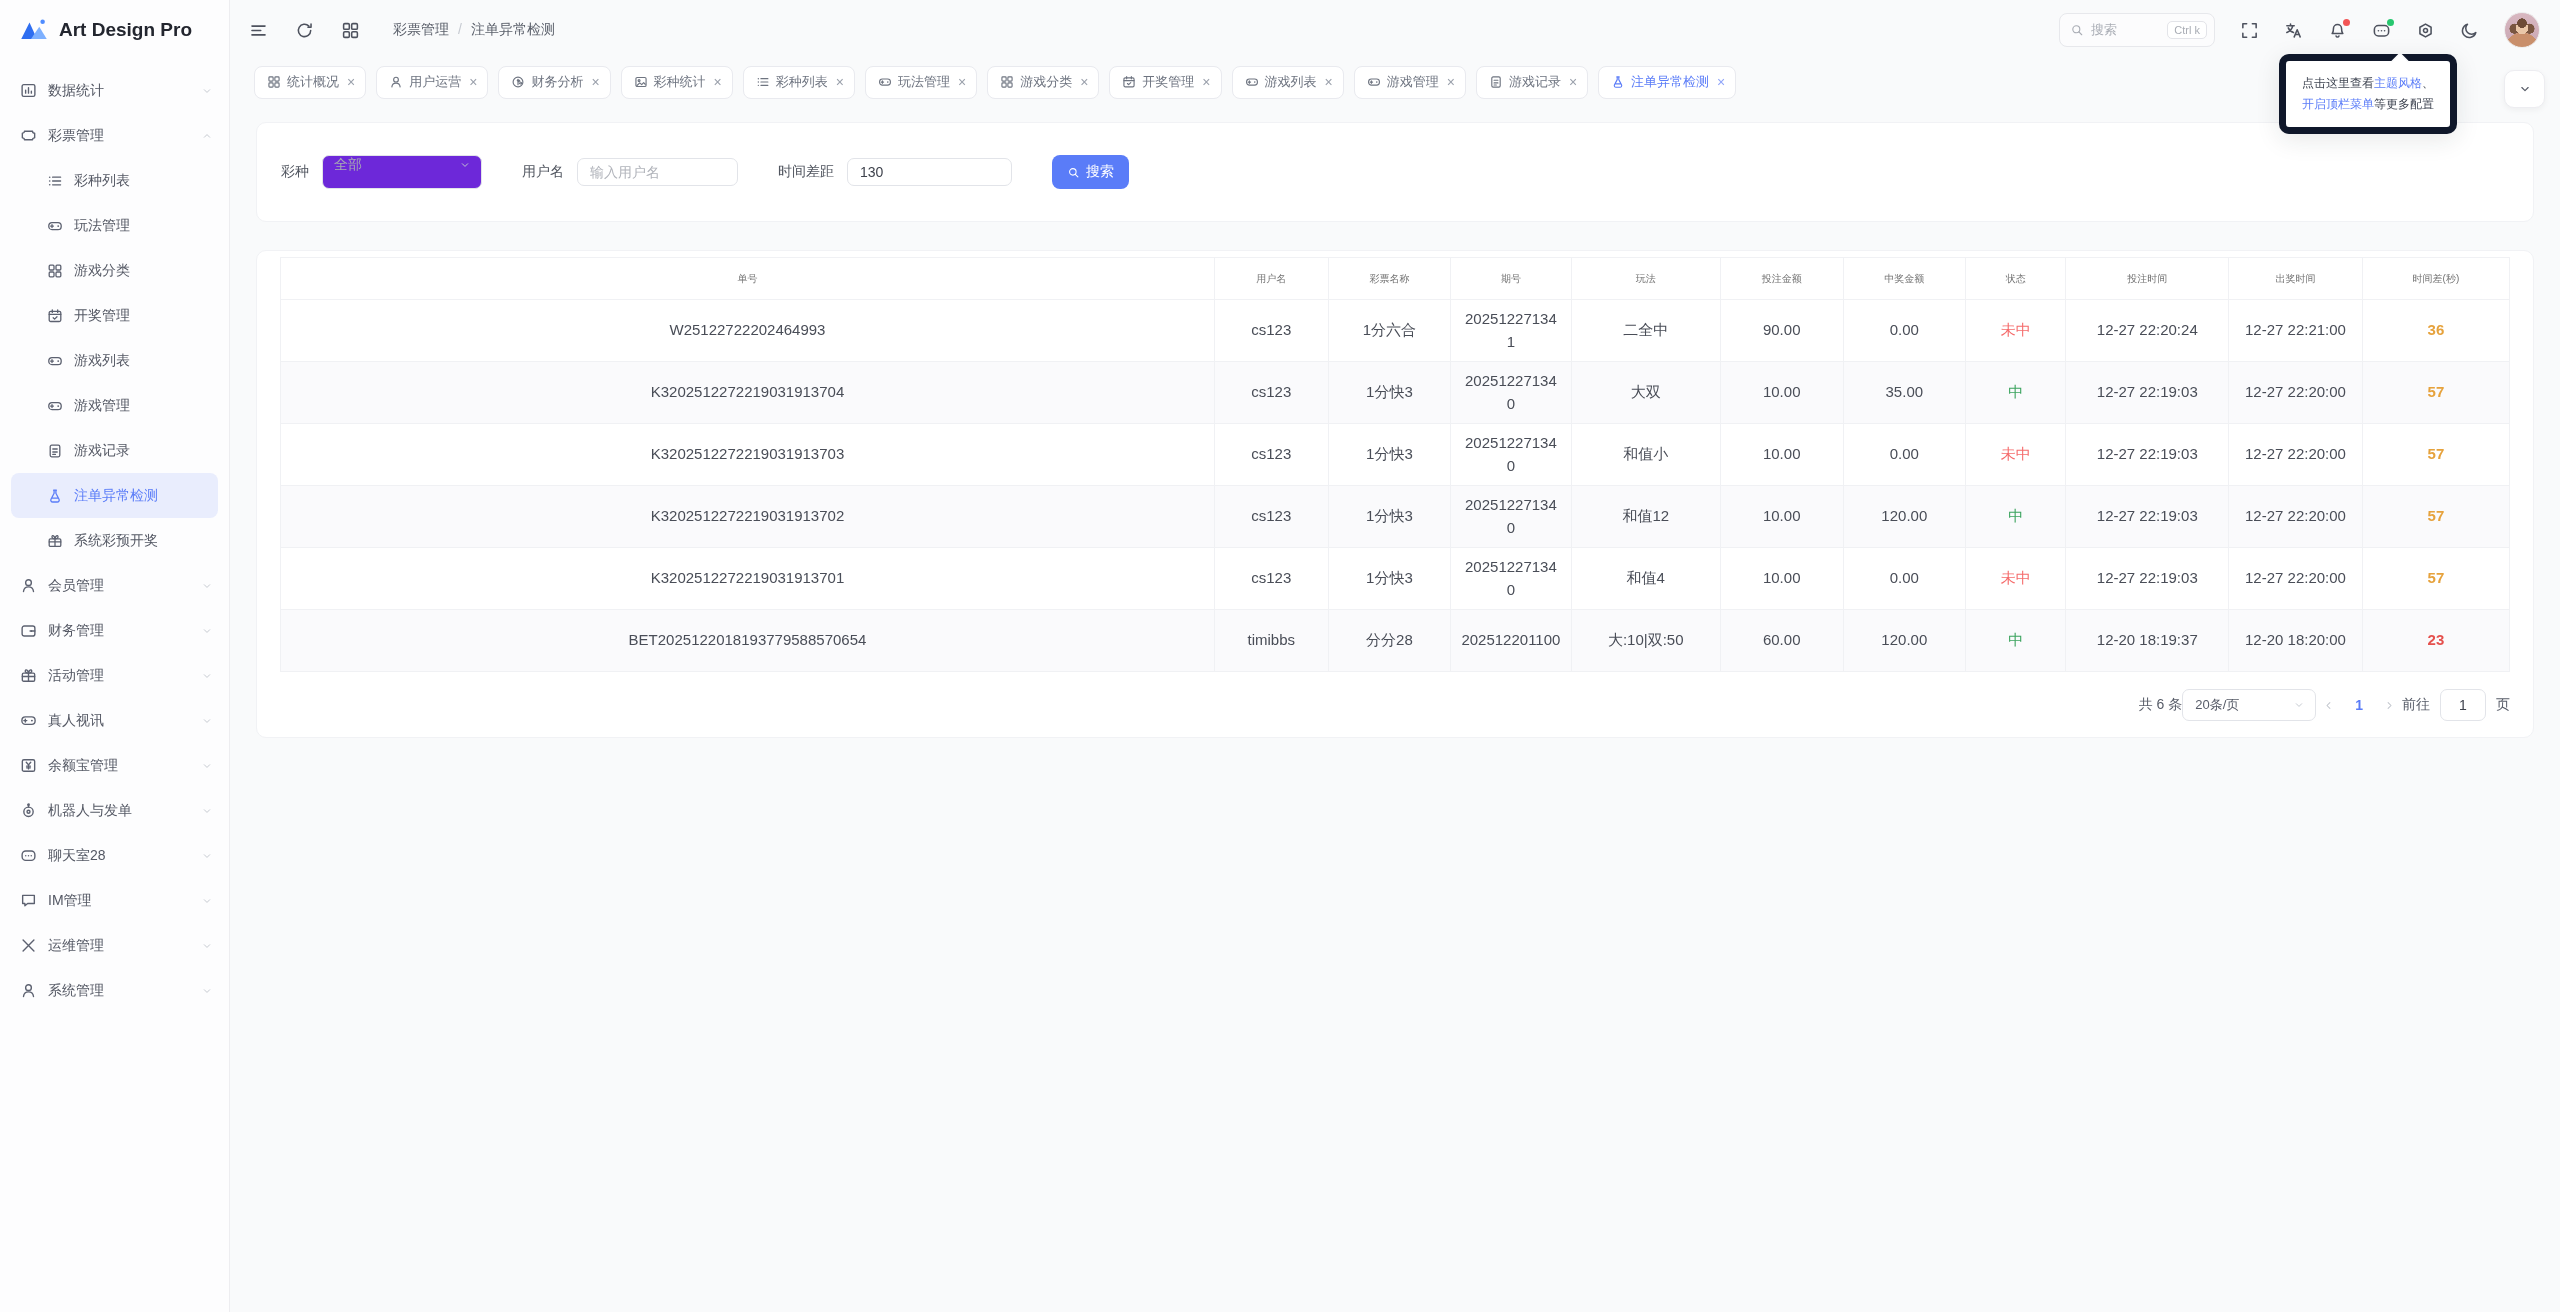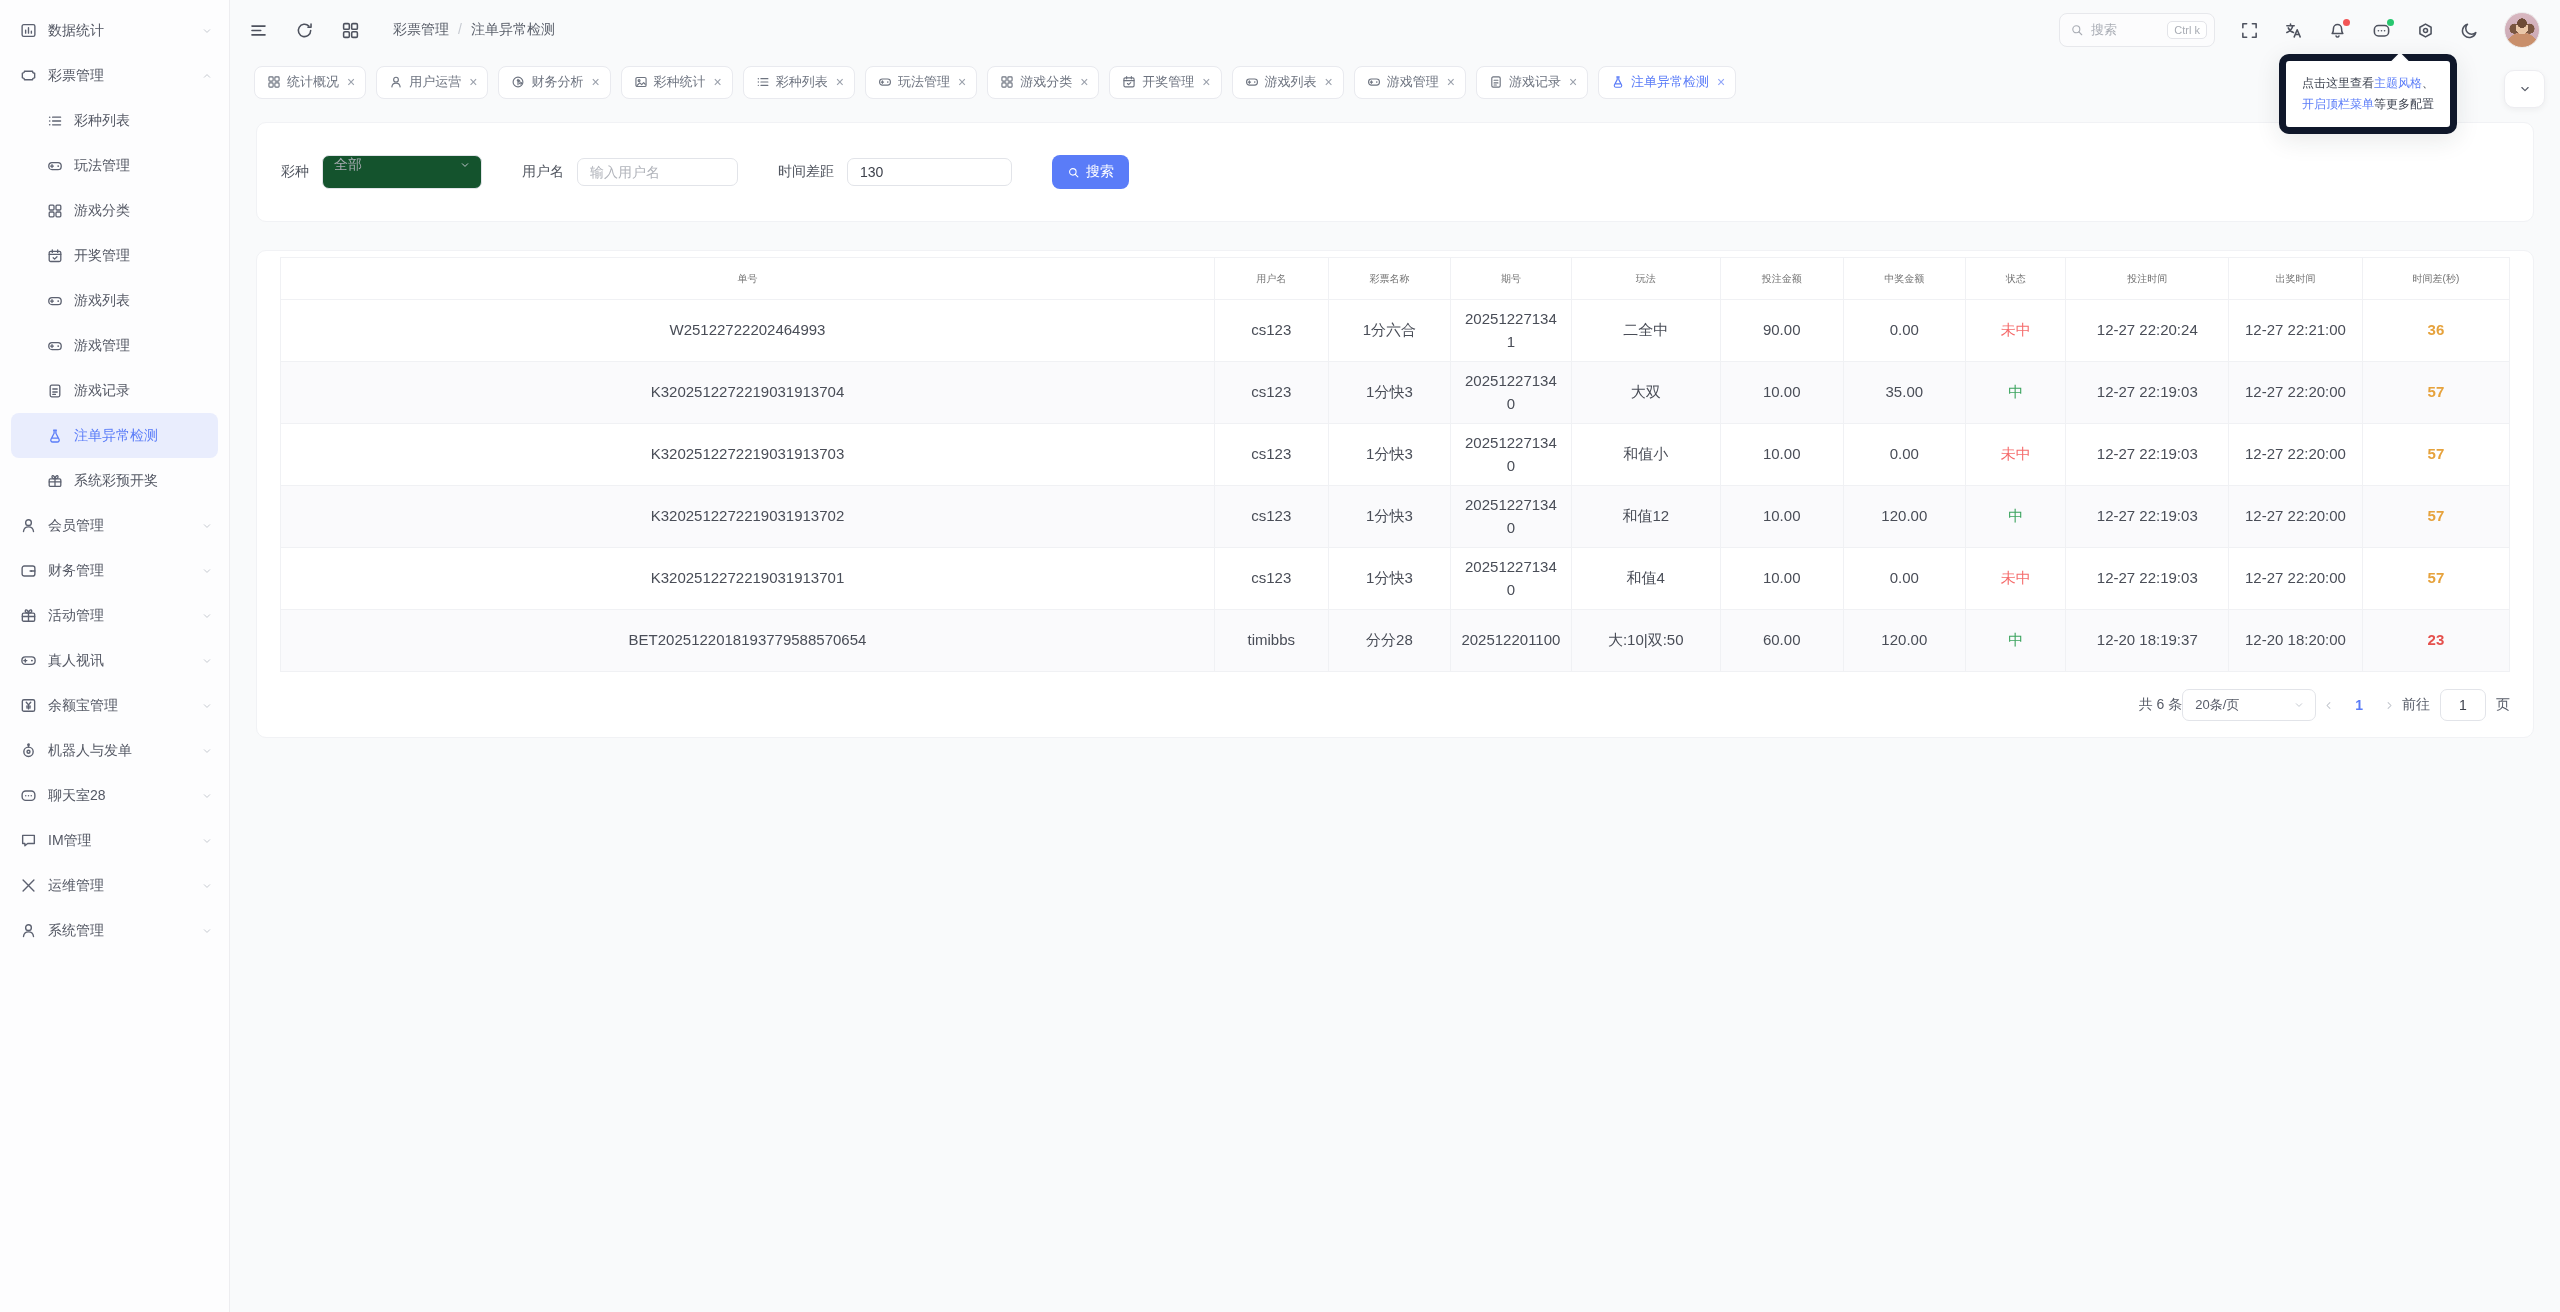--- a/index.html
+++ b/index.html
@@ -52,21 +52,21 @@
 
 .tooltip{position:absolute;right:103px;top:54px;z-index:40;background:#fff;border-radius:10px;box-shadow:0 6px 24px rgba(31,35,41,.1);border:7px solid #0f172a;padding:12px 16px;font-size:12px;color:#3d4350;line-height:1.75;white-space:nowrap}
 .tooltip .lnk{color:#5a7cf8;cursor:pointer}
 .tooltip::before{content:"";position:absolute;top:-6px;right:44px;width:11px;height:11px;background:#fff;transform:rotate(45deg);border-left:1px solid #f2f3f5;border-top:1px solid #f2f3f5}
 
 .content{margin-left:230px;padding:18px 26px 0}
 .card{background:#fff;border:1px solid #f1f2f5;border-radius:10px}
 .filter-card{padding:32px 24px;display:flex;align-items:center}
 .fg{display:flex;align-items:center;margin-right:40px}
 .fg .flabel{font-size:14px;color:#50555f;margin-right:13px;white-space:nowrap}
-.select{width:160px;height:34px;border:1px solid #e2e4e9;border-radius:7px;display:flex;align-items:center;padding:0 10px 14px 11px;color:#a8abb2;font-size:14px;background:#14532d;cursor:pointer}
+.select{width:160px;height:34px;border:1px solid #e2e4e9;border-radius:7px;display:flex;align-items:center;padding:0 10px 14px 11px;color:#a8abb2;font-size:14px;background:#6d28d9;cursor:pointer}
 .select .chev{margin-left:auto}
 input.txt{height:28px;border:1px solid #e2e4e9;border-radius:7px;padding:0 12px;font-size:14px;color:#3e424c;outline:none;font-family:inherit;background:#fff}
 input.txt::placeholder{color:#b0b3ba}
 .btn-primary{height:34px;padding:0 15px;background:#5a7cf8;color:#fff;border:none;border-radius:8px;font-size:14px;display:flex;align-items:center;gap:6px;cursor:pointer;font-family:inherit}
 .btn-primary .icon{width:13px;height:13px}
 
 .table-card{margin-top:28px;padding:6px 23px 16px}
 table{width:100%;border-collapse:collapse;table-layout:fixed}
 th,td{border:1px solid #f0f1f4;text-align:center;font-weight:normal;padding:6px 10px;word-break:break-all;line-height:1.5}
 th{height:42px;color:#737373;font-size:10px}
@@ -83,20 +83,30 @@
 .pager{display:flex;align-items:center;gap:20px;margin:0 6px}
 .parrow{width:13px;height:13px;color:#c2c6cd;cursor:pointer}
 .pnum{color:#5a7cf8;font-weight:bold;cursor:pointer}
 .goto{display:flex;align-items:center;gap:10px}
 .ginput{width:46px;height:32px;border:1px solid #e2e4e9;border-radius:7px;text-align:center;font-size:14px;color:#3e424c;outline:none;font-family:inherit}
 </style>
 </head>
 <body>
 
 <aside class="sidebar">
+  <div class="logo">
+    <span class="icon logo-ic">
+      <svg viewBox="0 0 40 40" style="stroke:none">
+        <path d="M3 32h21L14 10z" fill="#2f6ef0"></path>
+        <path d="M16 32h21L27 15.5z" fill="#7db0ff"></path>
+        <circle cx="31.5" cy="9" r="3" fill="#4f8cff"></circle>
+      </svg>
+    </span>
+    <span class="logo-title">Art Design Pro</span>
+  </div>
   <nav class="menu">
       <div class="m-item">
         <span class="icon mi">
           <svg viewBox="0 0 16 16">
             <rect x="2" y="2.5" width="12" height="11" rx="1.5"></rect>
             <path d="M5.3 10.5V7.6M8 10.5V5.4M10.7 10.5V8.7"></path>
           </svg>
         </span>
         <span class="lbl">数据统计</span>
         <span class="icon chev">

